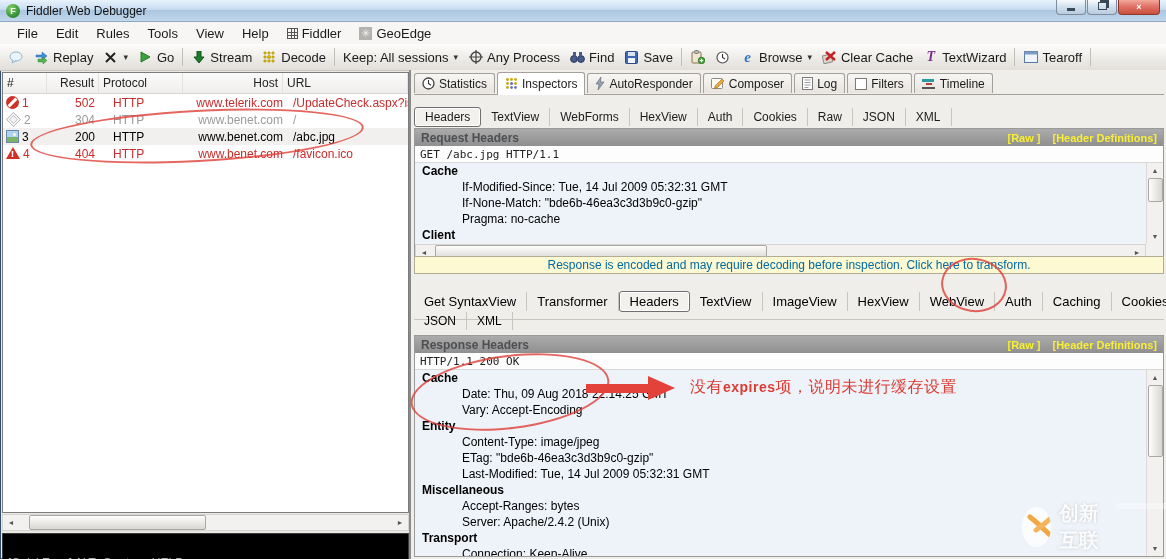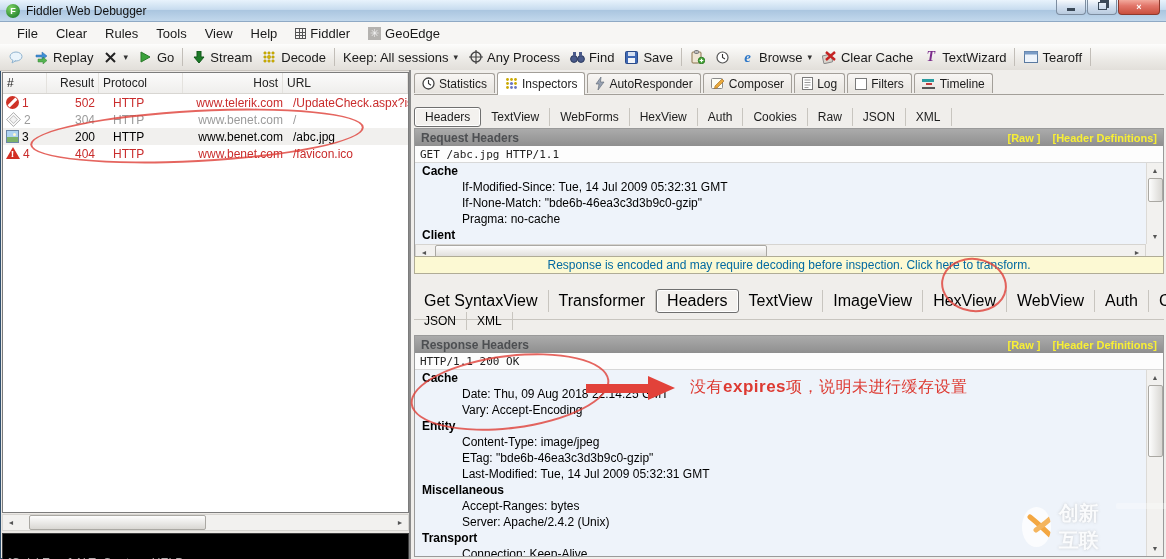--- a/index.html
+++ b/index.html
@@ -101,33 +101,33 @@
   .vscroll{position:absolute;right:0;top:34px;bottom:0;width:17px;background:#f2f1ef;border-left:1px solid #dcdad6;
     box-sizing:border-box;display:flex;flex-direction:column;align-items:center;font-size:7px;color:#555;}
   .req-pane .vscroll{bottom:17px;}
   .vbtn{height:15px;width:15px;display:flex;align-items:center;justify-content:center;}
   .vthumb{width:13px;background:linear-gradient(90deg,#fdfdfd,#d9d7d3);border:1px solid #aaa8a3;border-radius:2px;}
   .req-hscroll{left:0;right:17px;bottom:0;top:auto;position:absolute;}
   .corner{position:absolute;right:0;bottom:0;width:17px;height:17px;background:#f2f1ef;}
   
   .notice{position:absolute;left:3px;right:2px;top:186px;height:18px;background:#fcf9d3;border:1px solid #b0ac96;
     box-sizing:border-box;display:flex;align-items:center;justify-content:center;font-size:12px;color:#0369a1;}
-  .rtabs1{position:absolute;left:3px;right:2px;top:209px;height:20px;display:flex;align-items:center;font-size:16px;}
+  .rtabs1{position:absolute;left:3px;right:2px;top:209px;height:20px;display:flex;align-items:center;font-size:13px;}
   .rtabs2{position:absolute;left:3px;right:2px;top:229px;height:20px;display:flex;align-items:center;font-size:12px;
     border-bottom:1px solid #c8c5bf;}
   
   .red-ellipse{position:absolute;border:2px solid rgba(223,62,55,.8);border-radius:50%;pointer-events:none;}
   .el-sessions{left:30px;top:110px;width:330px;height:48px;transform:rotate(-3deg);}
   .el-tab{left:941px;top:258px;width:62px;height:50px;transform:rotate(8deg);border-width:2px;}
   .el-cache{left:410px;top:355px;width:196px;height:70px;transform:rotate(-7deg);}
   .arrow-shaft{position:absolute;left:586px;top:384px;width:62px;height:9px;background:#e2423a;pointer-events:none;}
   .arrow-head{position:absolute;left:648px;top:376px;width:0;height:0;border-left:27px solid #e2423a;
     border-top:12px solid transparent;border-bottom:12px solid transparent;pointer-events:none;}
   .cn-note{position:absolute;left:690px;top:377px;font-size:16px;color:#dd3a32;letter-spacing:.5px;pointer-events:none;white-space:nowrap;}
-  .cn-note b{font-size:17px;text-align:right;}
+  .cn-note b{font-size:14px;text-align:right;}
   
   .watermark{position:absolute;left:1022px;top:500px;display:flex;align-items:center;gap:8px;opacity:.85;pointer-events:none;}
   .wm-circle{width:40px;height:40px;border-radius:50%;background:rgba(255,255,255,.9);position:relative;overflow:hidden;}
   .wm-circle svg{position:absolute;left:4px;top:4px;}
   .wm-col{display:flex;flex-direction:row;}
   .wm-text{font-size:20px;font-weight:bold;color:rgba(255,255,255,.95);text-shadow:0 0 3px rgba(160,160,160,.6);}
   .wm-sub{height:6px;width:92px;margin-top:3px;background:rgba(255,255,255,.35);border-radius:2px;}
   svg{display:block;}
 </style>
 </head>
@@ -149,21 +149,21 @@
           <span>×</span>
         </div>
     </div>
   </div>
 
   <div class="menubar">
     <div class="mi">
         <span>File</span>
       </div>
     <div class="mi">
-        <span>Clear</span>
+        <span>Edit</span>
       </div>
     <div class="mi">
         <span>Rules</span>
       </div>
     <div class="mi">
         <span>Tools</span>
       </div>
     <div class="mi">
         <span>View</span>
       </div>

